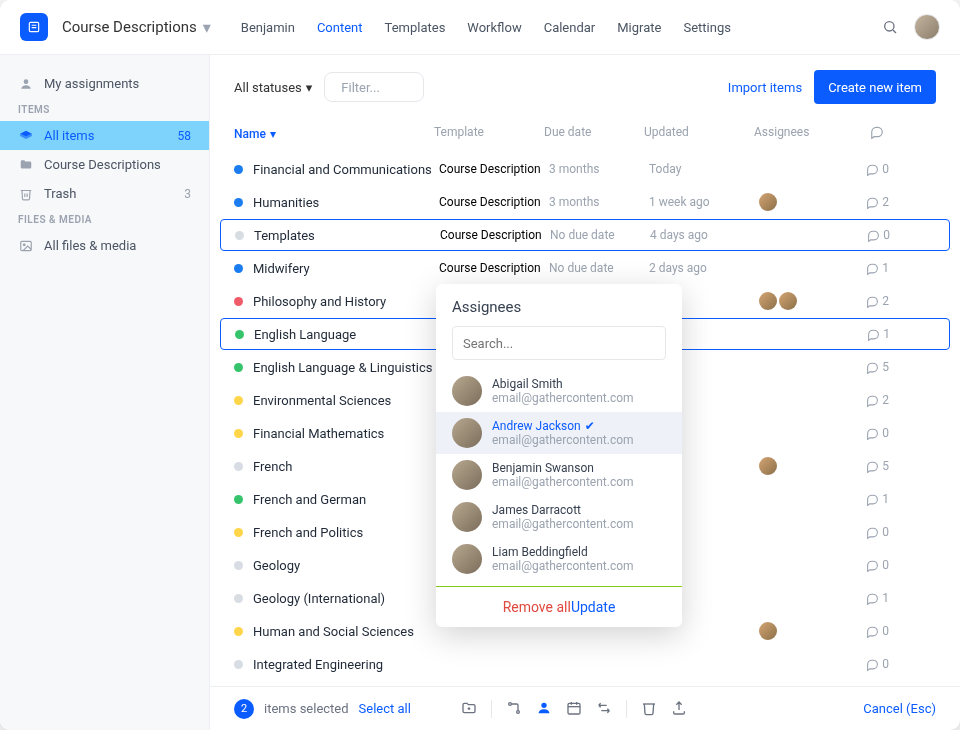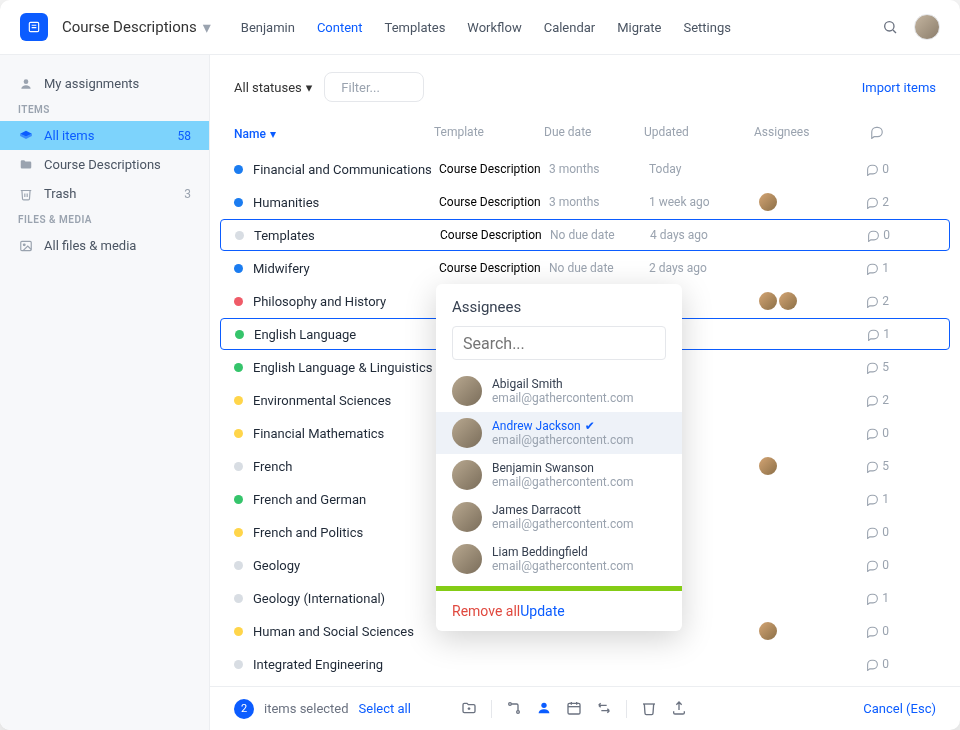--- a/index.html
+++ b/index.html
@@ -48,29 +48,29 @@
 .ru{flex:0 0 110px;color:#9aa3af;font-size:12px}
 .ra{flex:0 0 90px;display:flex;gap:2px}
 .rc{flex:0 0 40px;display:flex;align-items:center;justify-content:flex-end;gap:3px;color:#9aa3af;font-size:12px}
 .mini-av{width:18px;height:18px;border-radius:50%;background:linear-gradient(135deg,#d4a574,#8b6f47)}
 .footer{height:44px;border-top:1px solid #eceef1;display:flex;align-items:center;padding:0 24px;font-size:13px;color:#6b7280;gap:10px}
 .chip{width:20px;height:20px;border-radius:50%;background:#0b5cff;color:#fff;font-size:11px;display:flex;align-items:center;justify-content:center}
 .ft-icons{display:flex;gap:14px;color:#6b7280;margin-left:40px}
 .ft-sep{width:1px;height:18px;background:#e5e7eb}
 .popover{position:absolute;left:436px;top:284px;width:246px;background:#fff;border-radius:6px;box-shadow:0 8px 32px rgba(0,0,0,.18);padding:14px 0 0;z-index:10}
 .pop-title{font-size:15px;color:#374151;padding:0 16px 10px}
-.pop-search{margin:0 16px 10px;border:1px solid #e5e7eb;border-radius:4px;height:34px;padding:0 10px;font-size:16px;width:calc(100% - 32px)}
+.pop-search{margin:0 16px 10px;border:1px solid #e5e7eb;border-radius:4px;height:34px;padding:0 10px;font-size:13px;width:calc(100% - 32px)}
 .pop-list{max-height:260px;overflow:auto}
 .pop-item{display:flex;align-items:center;gap:10px;padding:6px 16px;cursor:pointer}
 .pop-item.sel{background:#eef2f8}
 .pop-item.sel .pn{color:#0b5cff}
 .pav{width:30px;height:30px;border-radius:50%;background:linear-gradient(135deg,#b8a890,#7a6d5a);flex:0 0 30px}
 .pn{font-size:12px;color:#374151;display:flex;align-items:center;gap:4px}
 .pe{font-size:12px;color:#9aa3af}
-.pop-actions{display:flex;justify-content:flex-start;padding:12px 16px;border-top:5px solid #84cc16;margin-top:6px}
+.pop-actions{display:flex;justify-content:center;padding:12px 16px;border-top:1px solid #84cc16;margin-top:6px}
 .rem{color:#e0493f;font-size:14px;cursor:pointer}
 .upd{color:#0b5cff;font-size:14px;cursor:pointer}
 svg{display:block}
 </style>
 </head>
 <body>
 
 <div class="window">
 
   <div class="titlebar">
@@ -159,20 +159,21 @@
 
     <section class="main">
       <div class="toolbar">
         <div class="status-sel">
           <span>All statuses</span>
           <span>▾</span>
         </div>
         <input class="filter-inp" placeholder="Filter..." style="">
         <div class="tb-sp"></div>
         <span class="link-primary">Import items</span>
+        <button class="btn-primary">Create new item</button>
       </div>
 
       <div class="thead">
         <div class="col-name">
             <span>Name</span> 
             <span>▾</span>
           </div>
         <div class="col-tpl">Template</div>
         <div class="col-due">Due date</div>
         <div class="col-upd">Updated</div>

